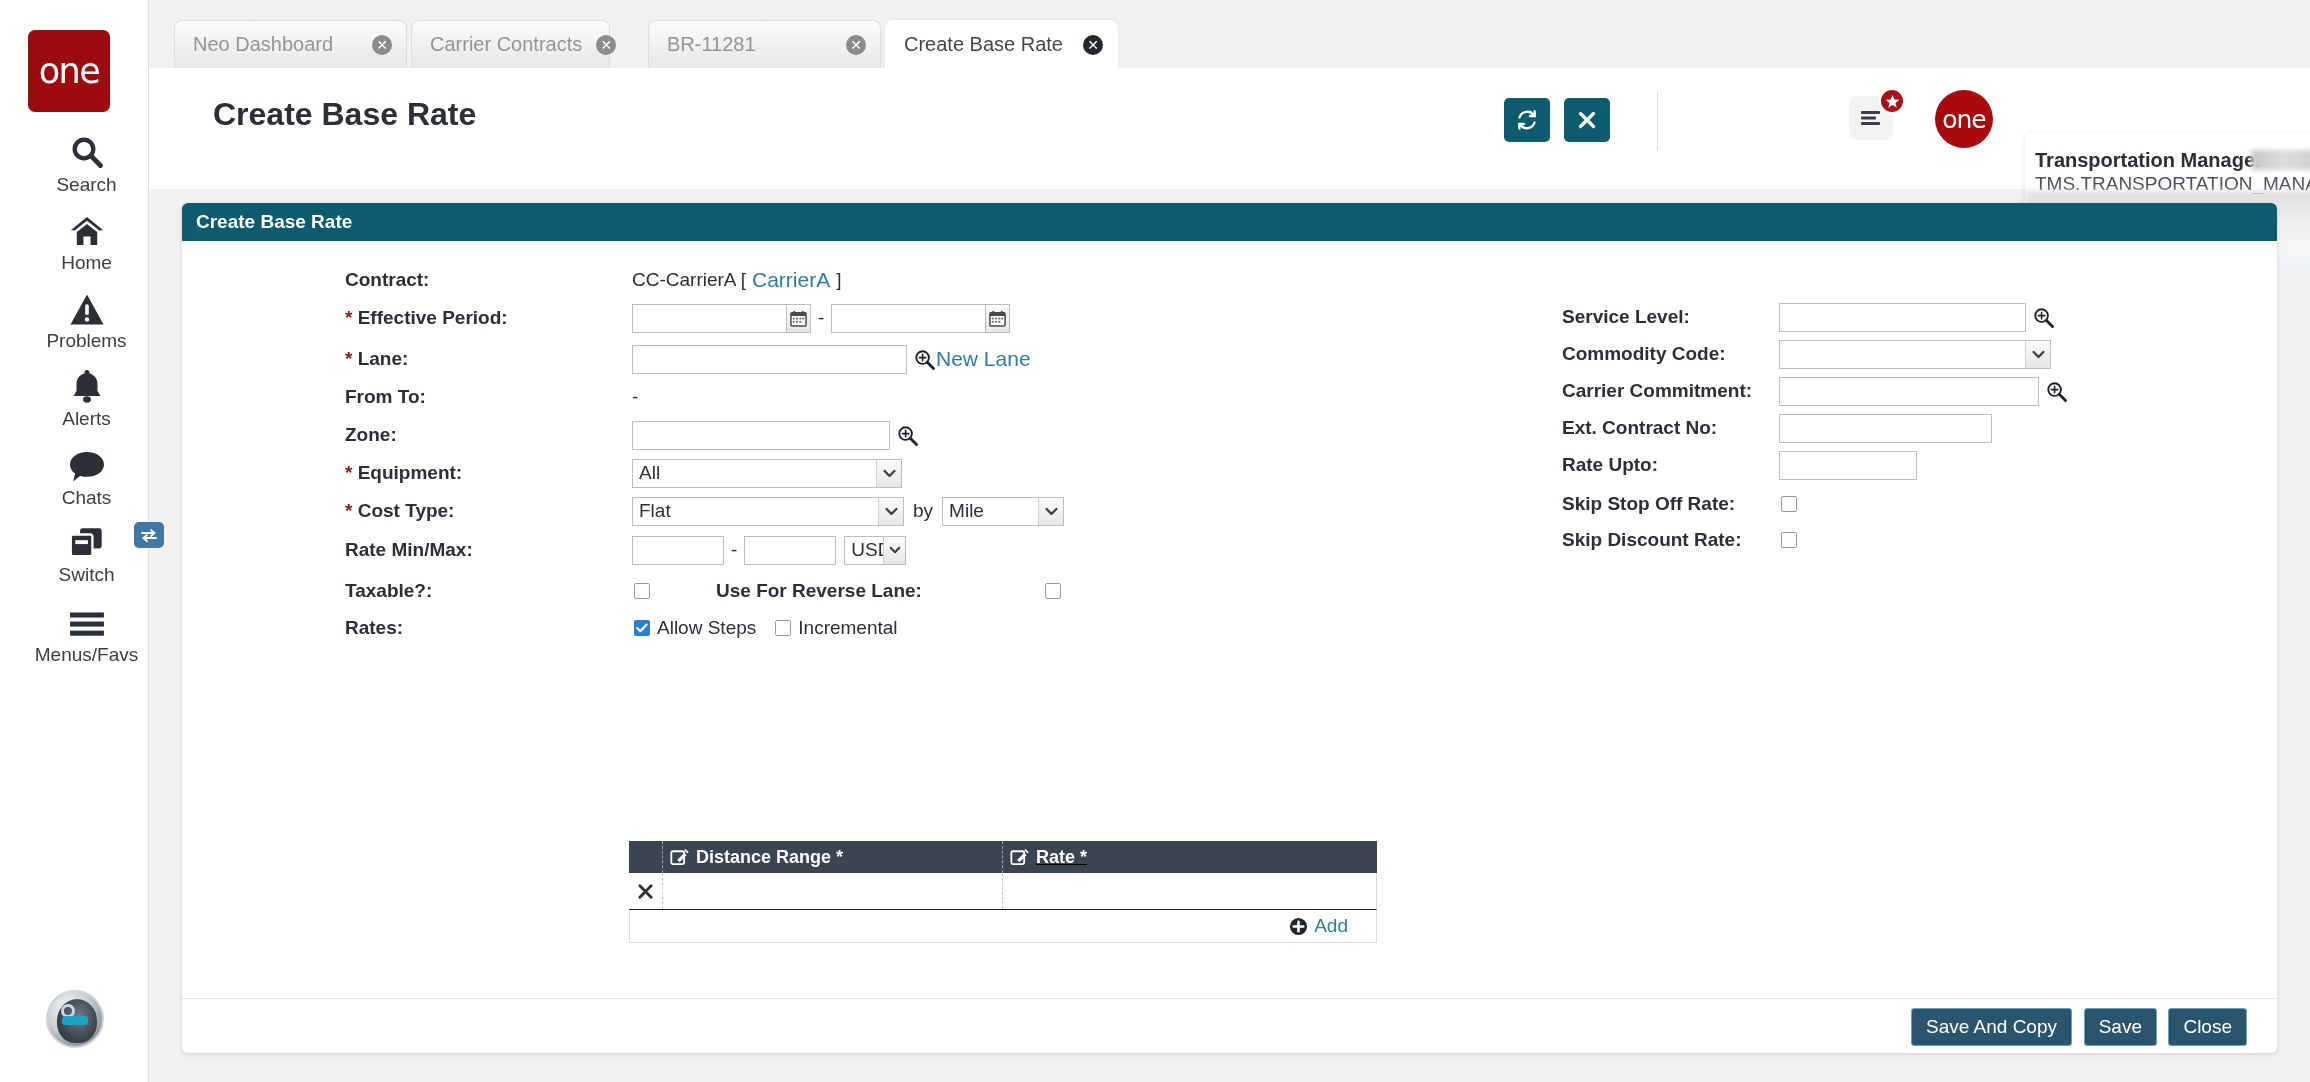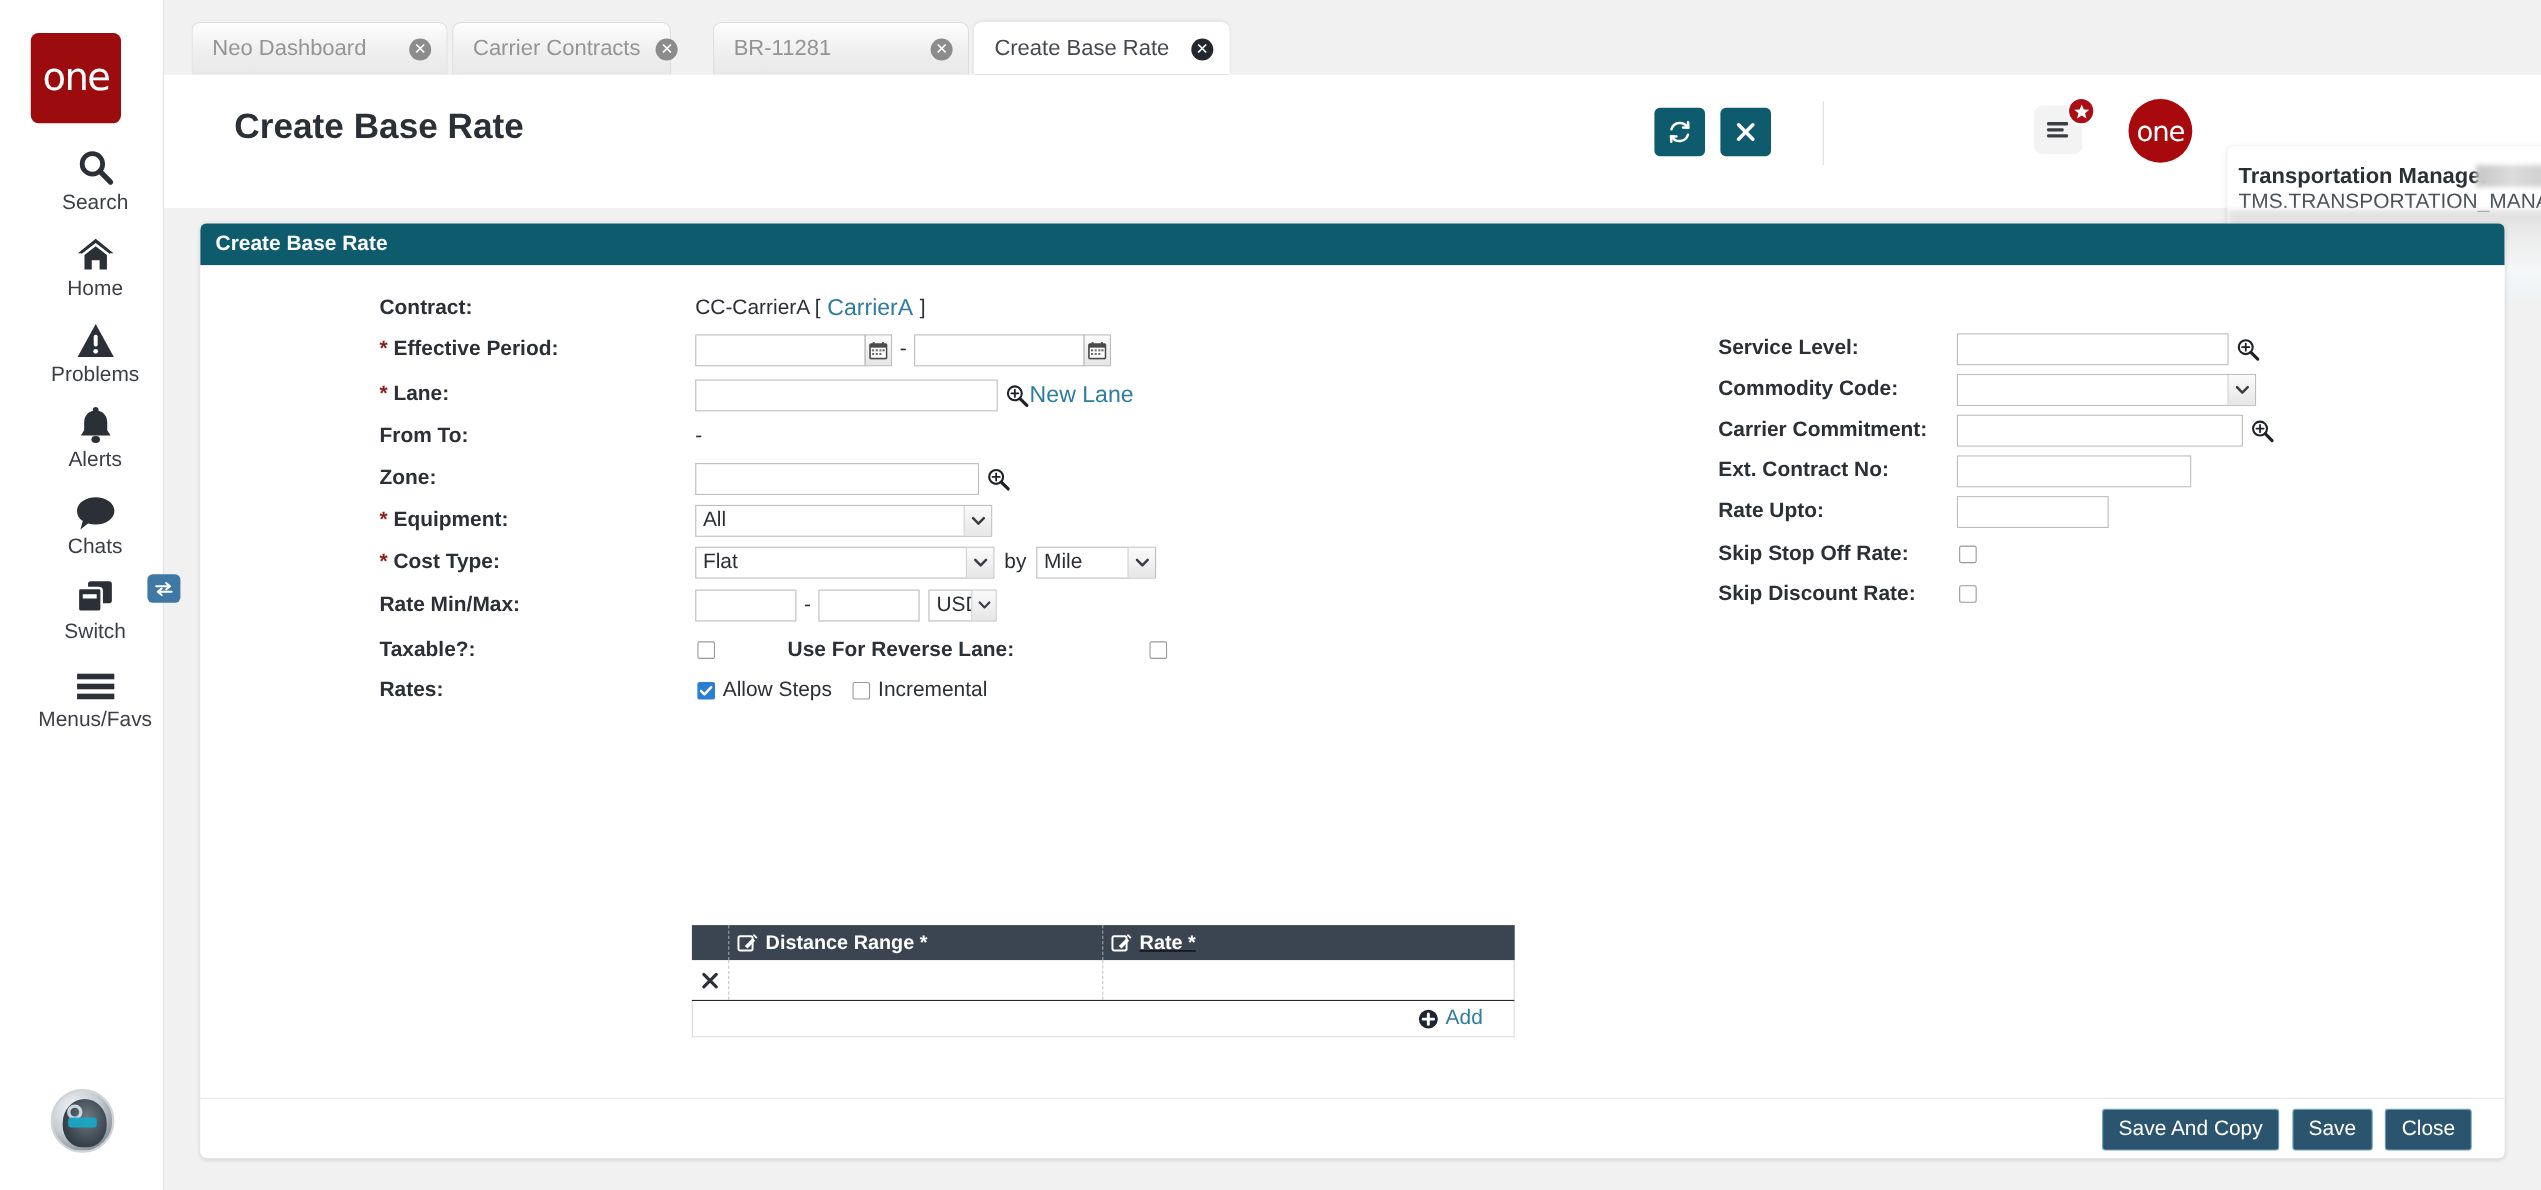--- a/index.html
+++ b/index.html
@@ -581,21 +581,21 @@
       <span class="flabel" style="width:280px"><span class="req">*</span> <span>Cost Type:</span></span>
       <div class="fsel" style="width:272px; margin-left:7px">
         <span class="fsel-val">Flat</span>
         <span class="fsel-arrow">
           <svg width="13" height="9" viewBox="0 0 13 9">
               <path d="M1.6 2 L6.5 7 L11.4 2" fill="none" stroke="#3b3f45" stroke-width="2.3" stroke-linecap="round" stroke-linejoin="round"></path>
             </svg>
         </span>
       </div>
       <span class="plain">by</span>
-      <div class="fsel" style="width:109px">
+      <div class="fsel" style="width:122px">
         <span class="fsel-val">Mile</span>
         <span class="fsel-arrow">
           <svg width="13" height="9" viewBox="0 0 13 9">
               <path d="M1.6 2 L6.5 7 L11.4 2" fill="none" stroke="#3b3f45" stroke-width="2.3" stroke-linecap="round" stroke-linejoin="round"></path>
             </svg>
         </span>
       </div>
     </div>
 
     <div class="frow" style="left:163px; top:294px;">

